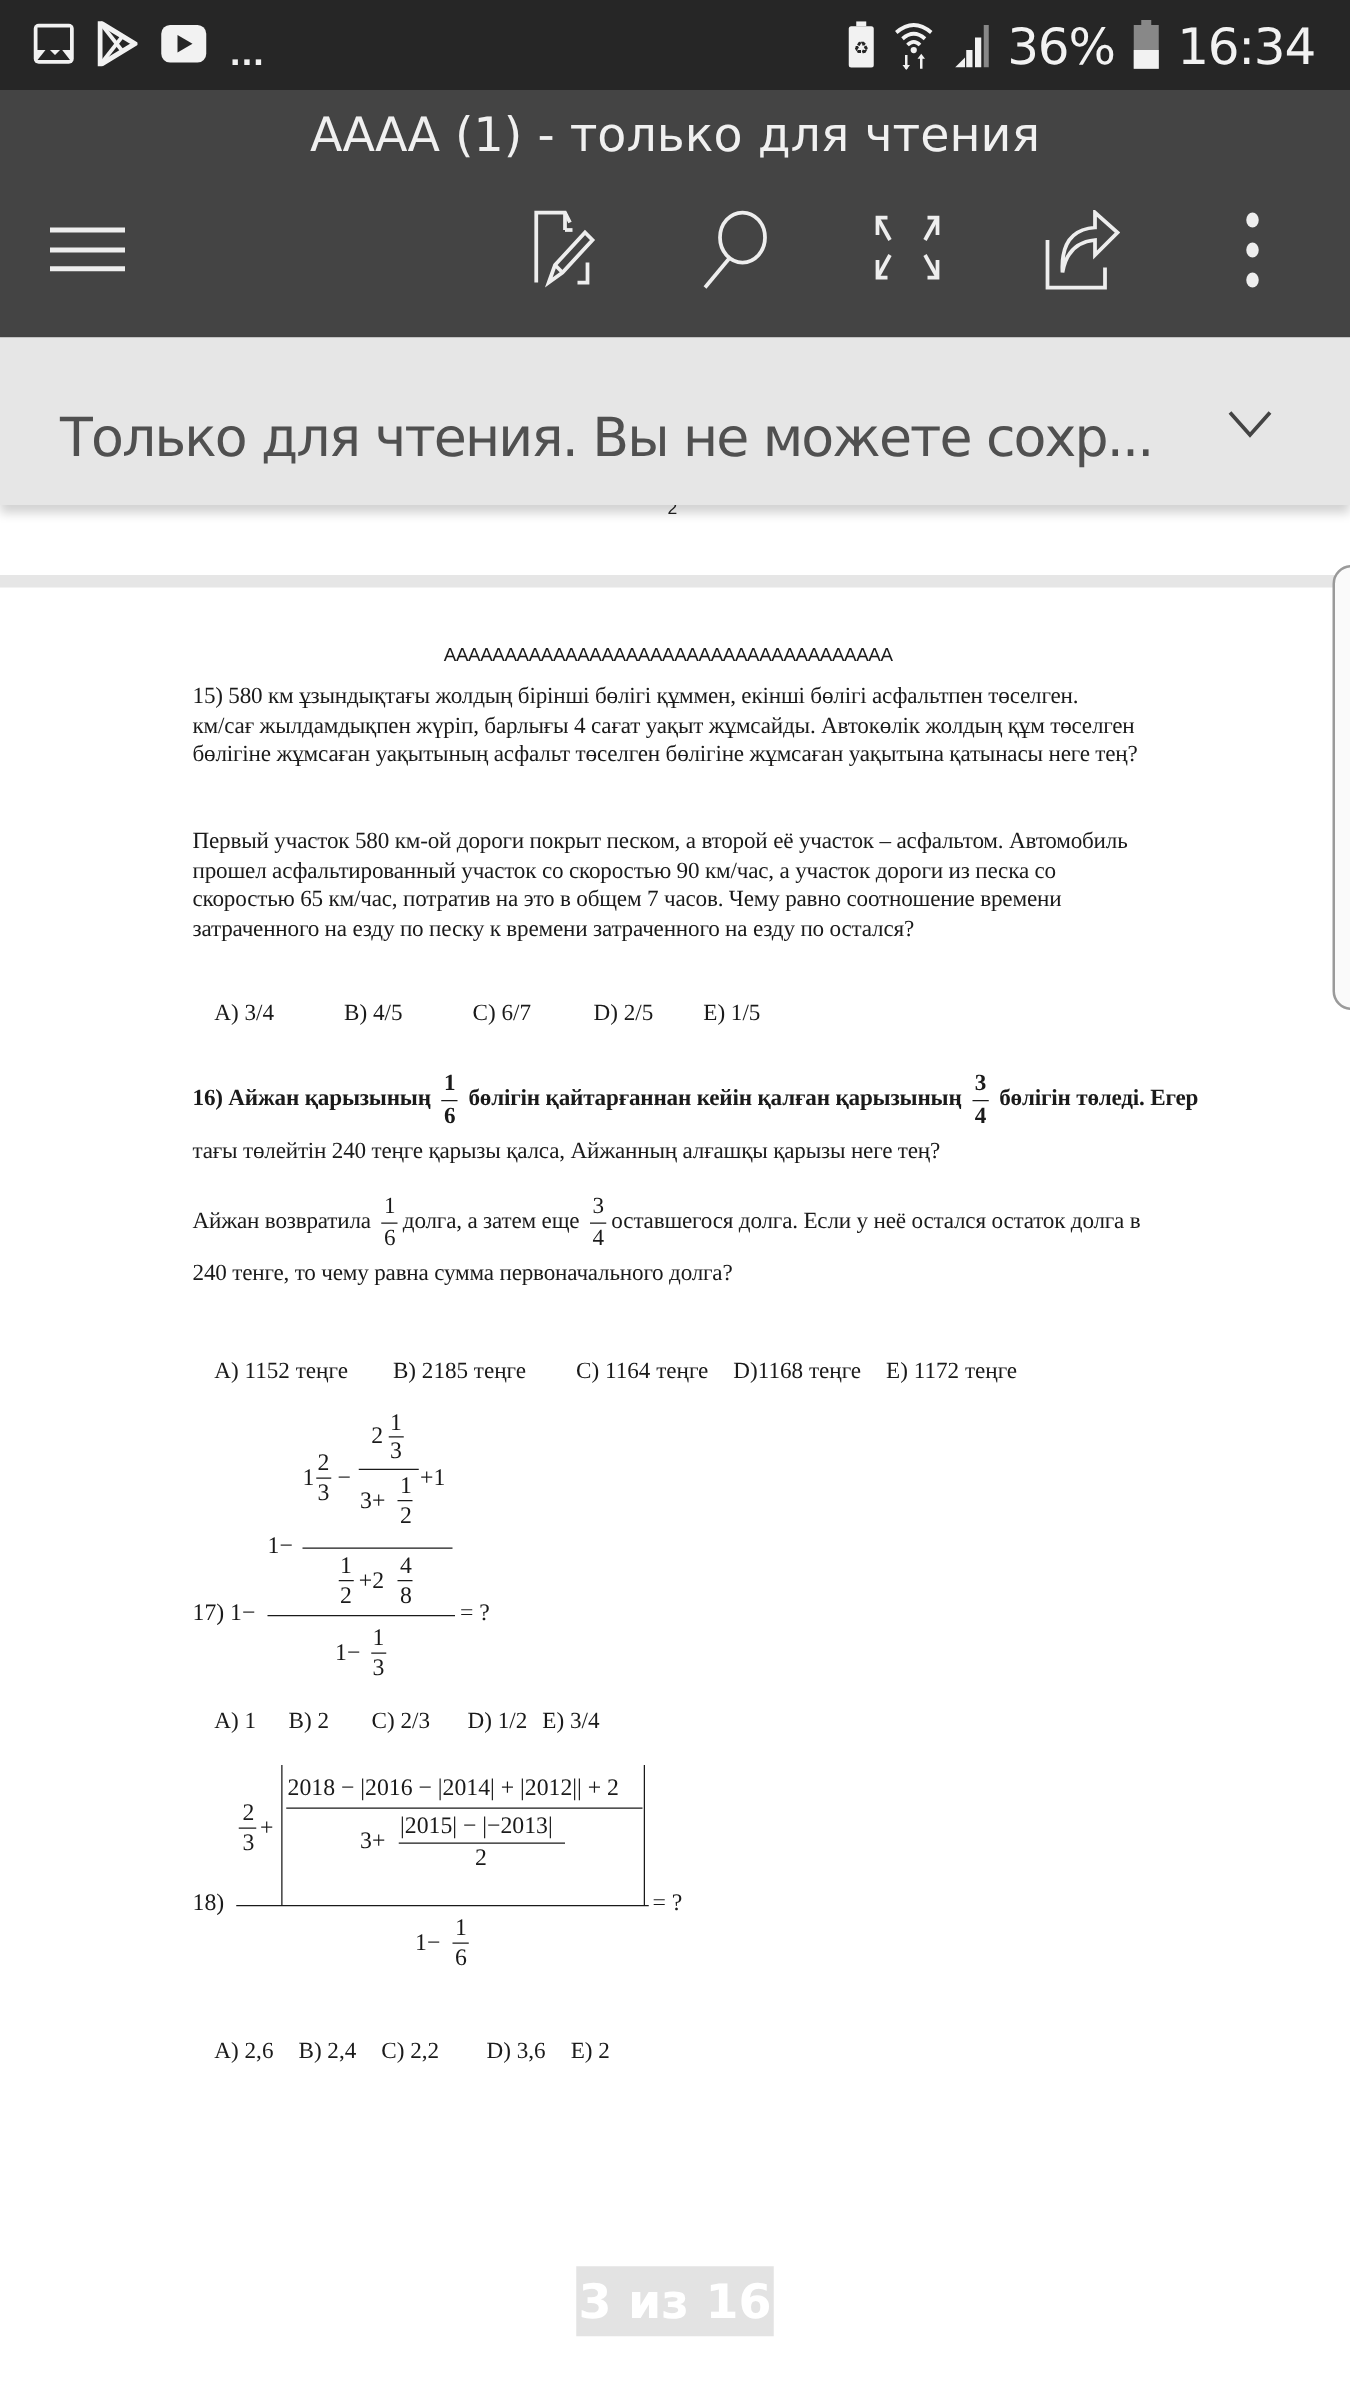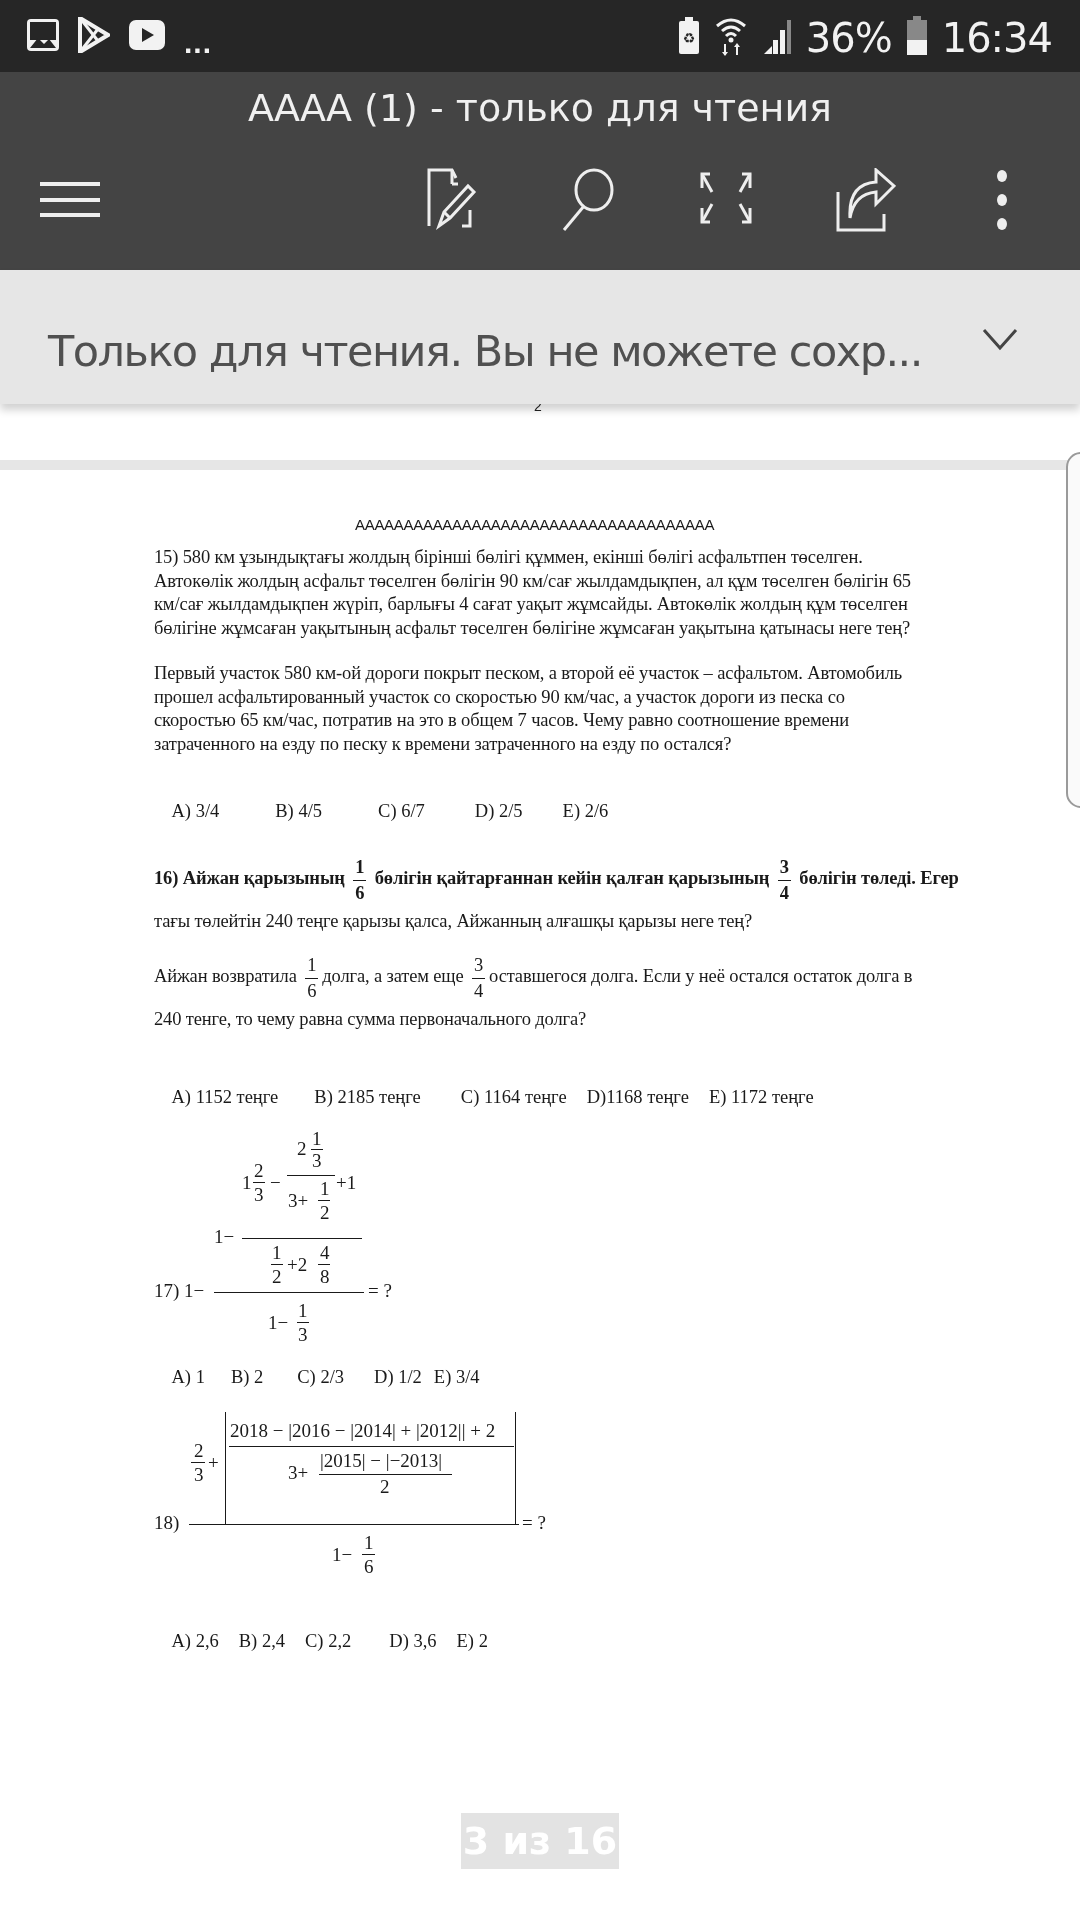--- a/index.html
+++ b/index.html
@@ -171,32 +171,31 @@
 
 <div class="prev-page-num">2</div>
 <div class="page-gap"></div>
 <div class="scroll-handle"></div>
 
 <div class="doc">
   <div class="heading-a">AAAAAAAAAAAAAAAAAAAAAAAAAAAAAAAAAAAAA</div>
 
   <div class="para" style="top:76px;">
     <div>15) 580 км ұзындықтағы жолдың бірінші бөлігі құммен, екінші бөлігі асфальтпен төселген.</div>
-    <div>Автокөлік жолдың асфальт төселген бөлігін 90 км/сағ жылдамдықпен, ал құм төселген бөлігін 65</div>
     <div>км/сағ жылдамдықпен жүріп, барлығы 4 сағат уақыт жұмсайды. Автокөлік жолдың құм төселген</div>
     <div>бөлігіне жұмсаған уақытының асфальт төселген бөлігіне жұмсаған уақытына қатынасы неге тең?</div>
   </div>
   <div class="para" style="top:192px;">
     <div>Первый участок 580 км-ой дороги покрыт песком, а второй её участок – асфальтом. Автомобиль</div>
     <div>прошел асфальтированный участок со скоростью 90 км/час, а участок дороги из песка со</div>
     <div>скоростью 65 км/час, потратив на это в общем 7 часов. Чему равно соотношение времени</div>
     <div>затраченного на езду по песку к времени затраченного на езду по остался?</div>
   </div>
   <div class="opts" style="top:310px;">
-    <span>A) 3/4</span><span style="display:inline-block;width:56px"></span><span>B) 4/5</span><span style="display:inline-block;width:56px"></span><span>C) 6/7</span><span style="display:inline-block;width:50px"></span><span>D) 2/5</span><span style="display:inline-block;width:40px"></span><span>E) 2/6</span>
+    <span>A) 3/4</span><span style="display:inline-block;width:56px"></span><span>B) 4/5</span><span style="display:inline-block;width:56px"></span><span>C) 6/7</span><span style="display:inline-block;width:50px"></span><span>D) 2/5</span><span style="display:inline-block;width:40px"></span><span>E) 1/5</span>
   </div>
 
   <div class="para" style="top:388px; width:880px; white-space:nowrap;font-weight:bold;">
     <span>16) Айжан қарызының</span>
     <span class="frac"><span class="num">1</span><span class="den">6</span></span>
     <span>бөлігін қайтарғаннан кейін қалған қарызының</span>
     <span class="frac"><span class="num">3</span><span class="den">4</span></span>
     <span>бөлігін төледі. Егер</span>
   </div>
   <div class="para" style="top:440px;">тағы төлейтін 240 теңге қарызы қалса, Айжанның алғашқы қарызы неге тең?</div>

